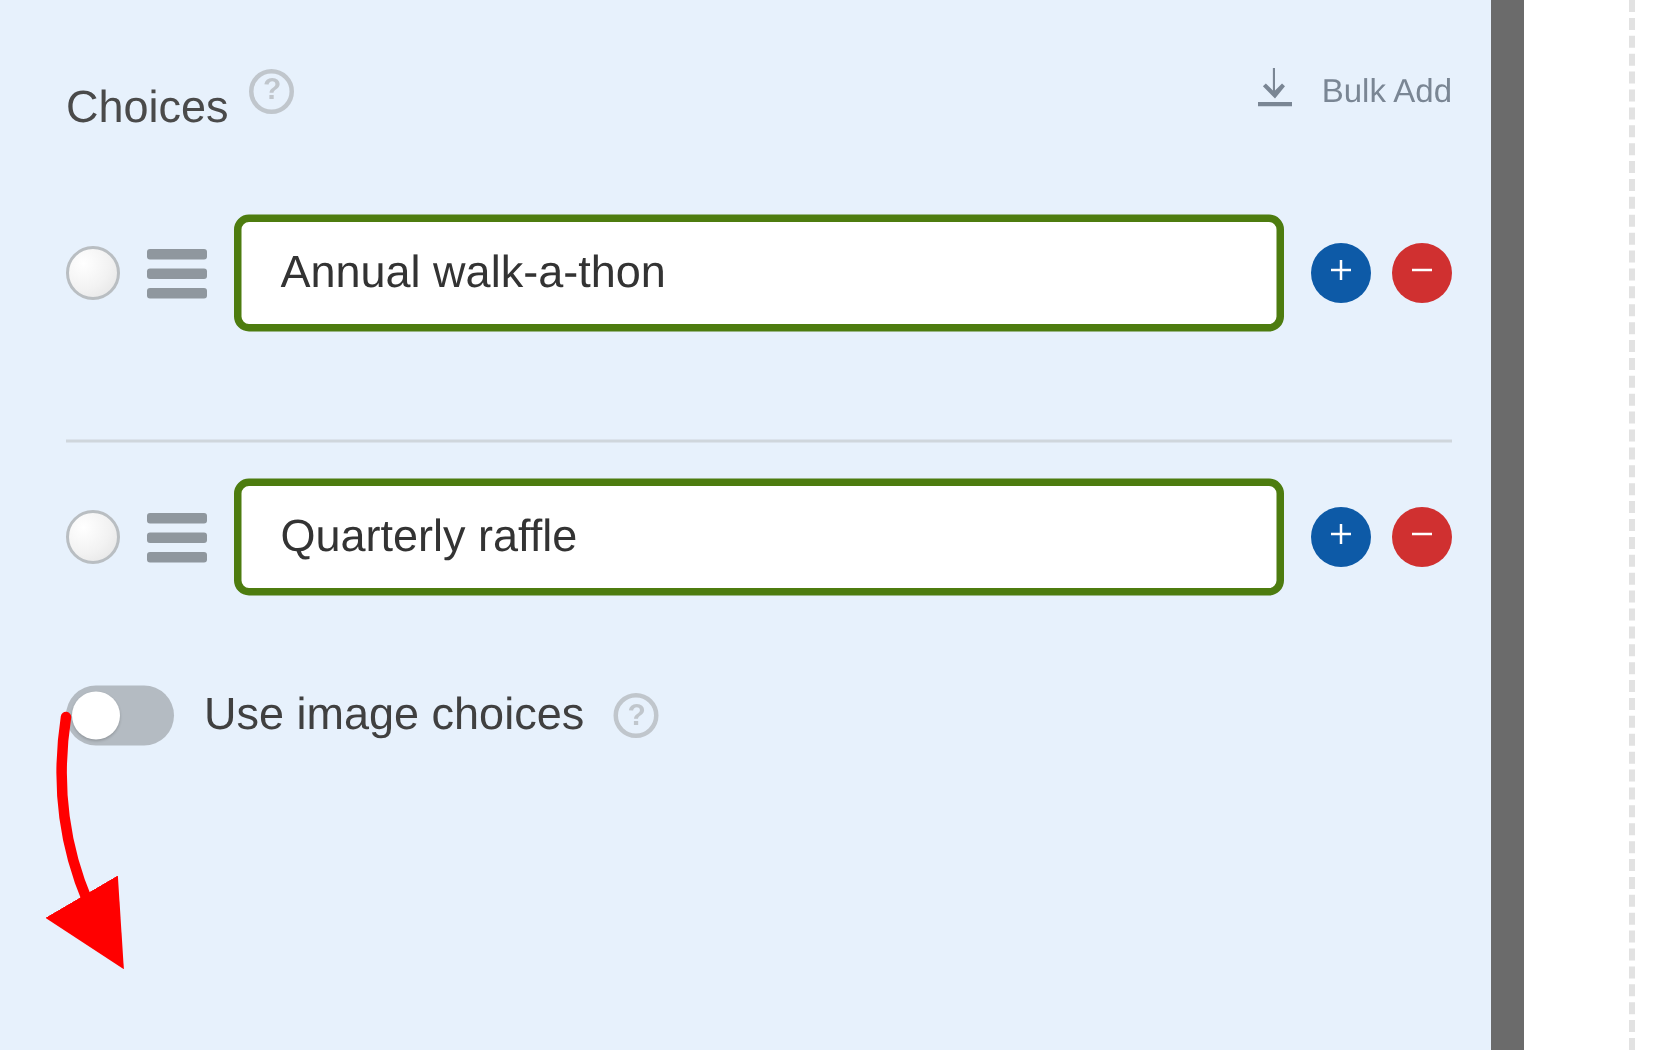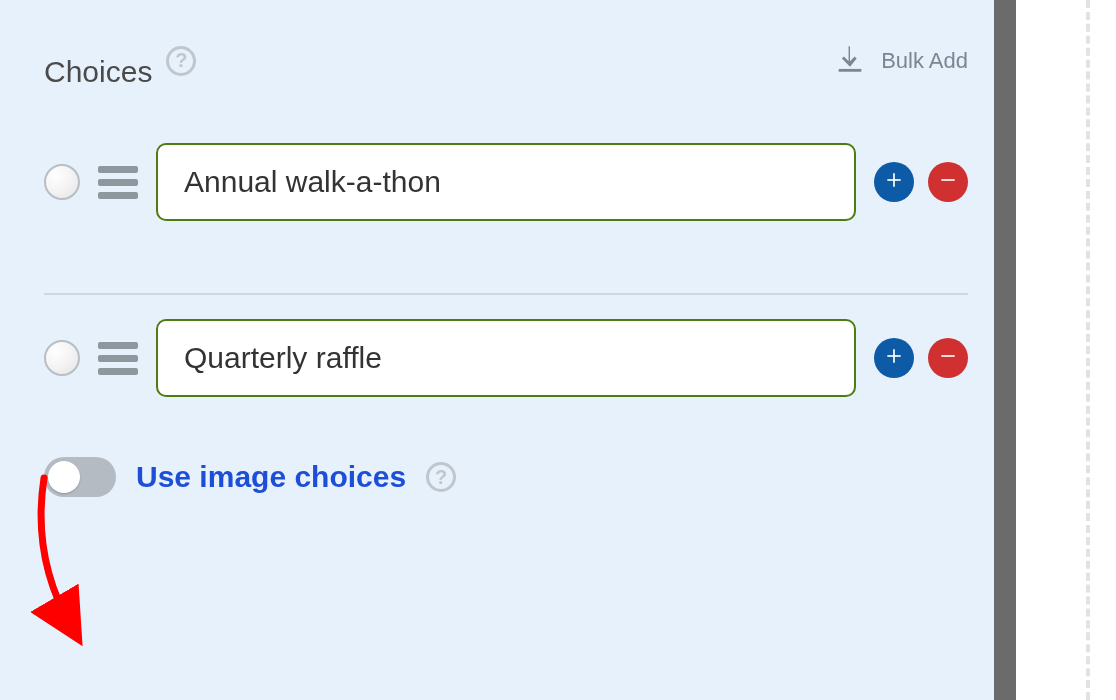--- a/index.html
+++ b/index.html
@@ -99,21 +99,21 @@
     }
     .drag-handle span {
       width: 40px; height: 7px;
       background: #8f979e;
       border-radius: 2px;
       display: block;
     }
     .choice-input {
       flex: 1 1 auto;
       height: 78px;
-      border: 2px solid #4d7c0f;
+      border: 5px solid #4d7c0f;
       border-radius: 10px;
       background: #fff;
       font-size: 30px;
       color: #333;
       padding: 0 26px;
       outline: none;
     }
     .row-actions {
       display: flex;
       gap: 14px;
@@ -144,21 +144,21 @@
       flex: none;
     }
     .toggle-knob {
       position: absolute;
       left: 4px; top: 4px;
       width: 32px; height: 32px;
       border-radius: 50%;
       background: #fff;
       box-shadow: 0 1px 2px rgba(0,0,0,.2);
     }
-    .toggle-label { font-size: 30px; color: #1d4ed8; font-weight: bold; }
+    .toggle-label { font-size: 30px; color: #404040; }
 
     .annotation-arrow {
       position: absolute;
       left: 14px; top: 470px;
       pointer-events: none;
     }
   </style>
 </head>
 <body>
 

